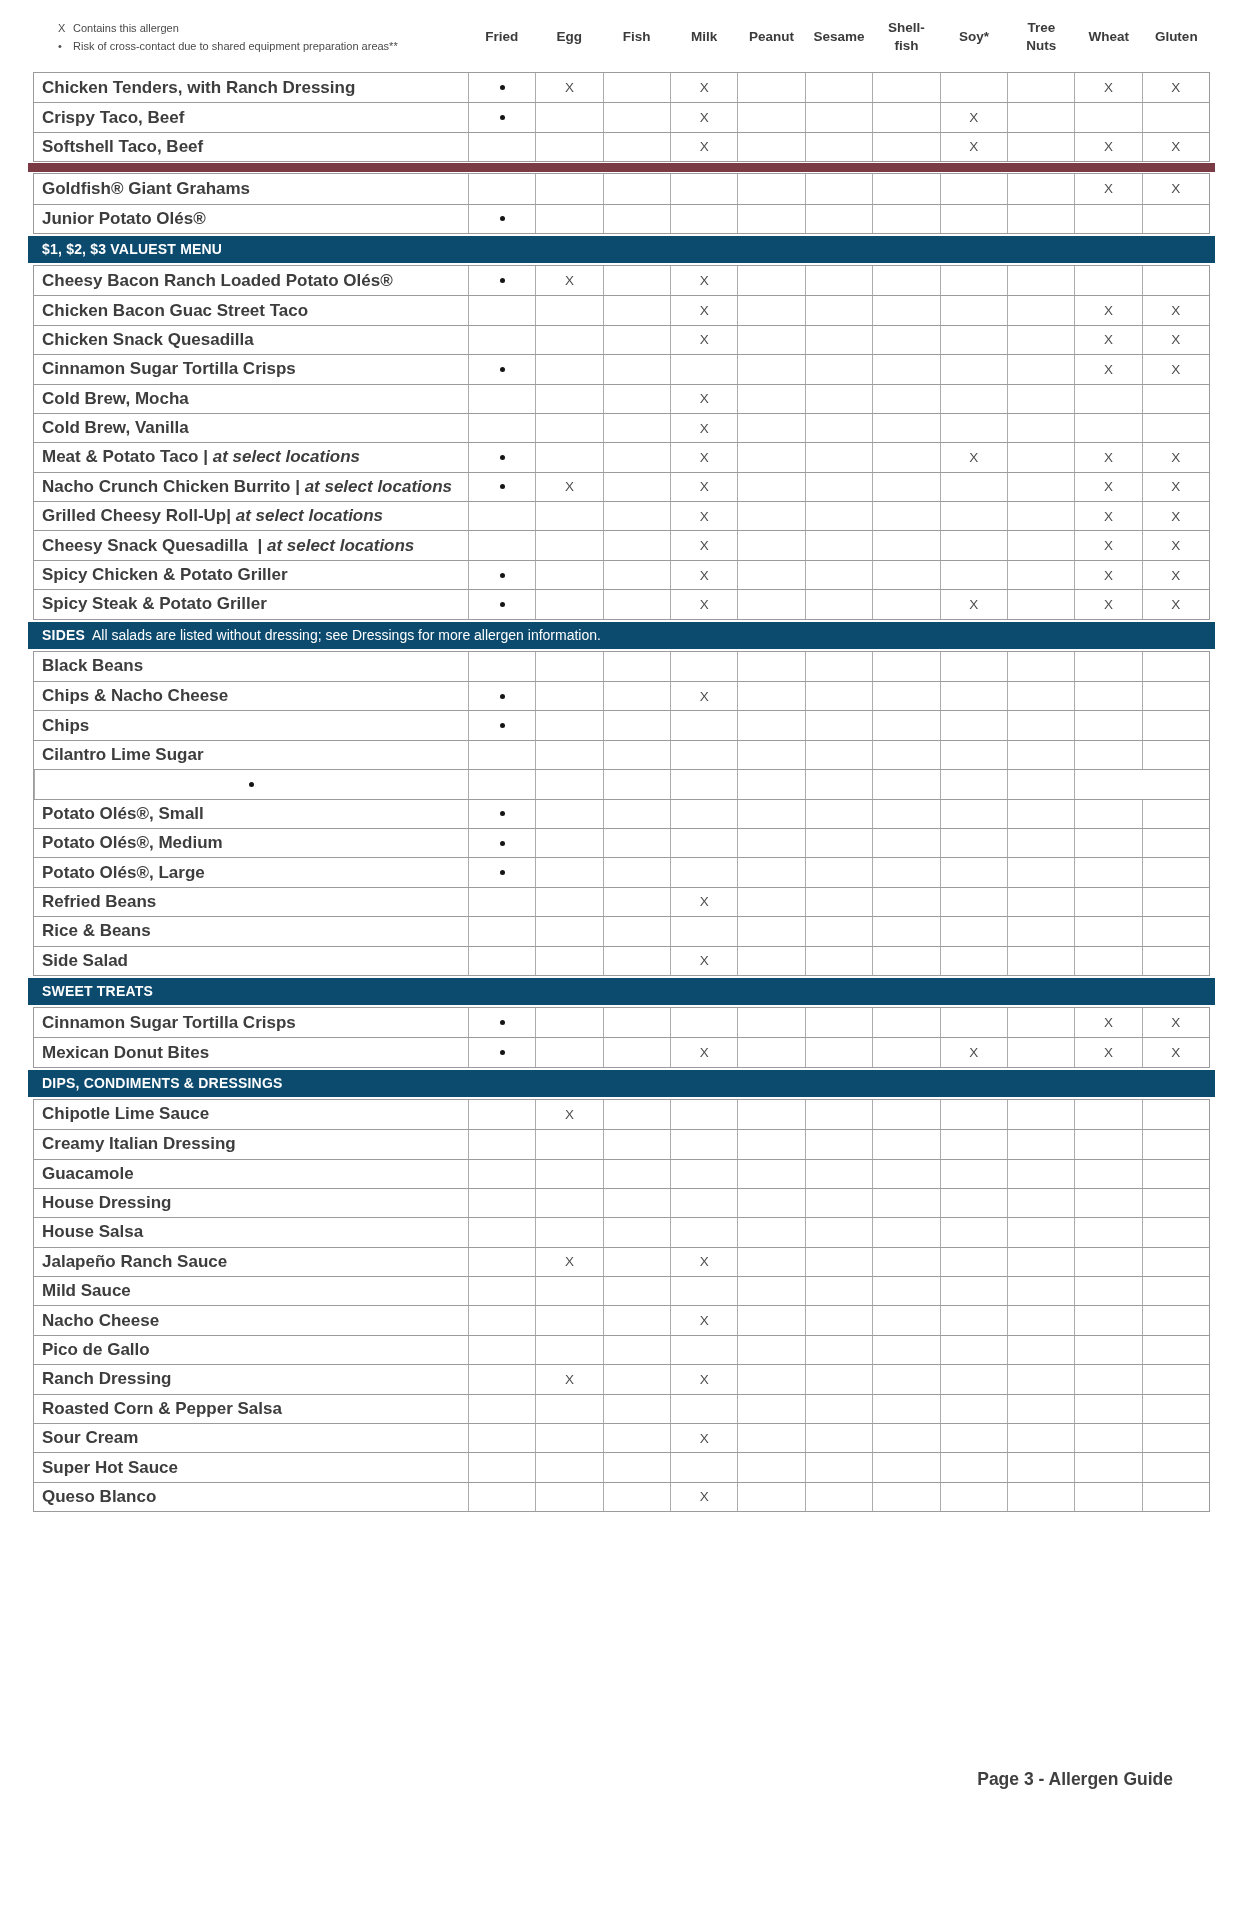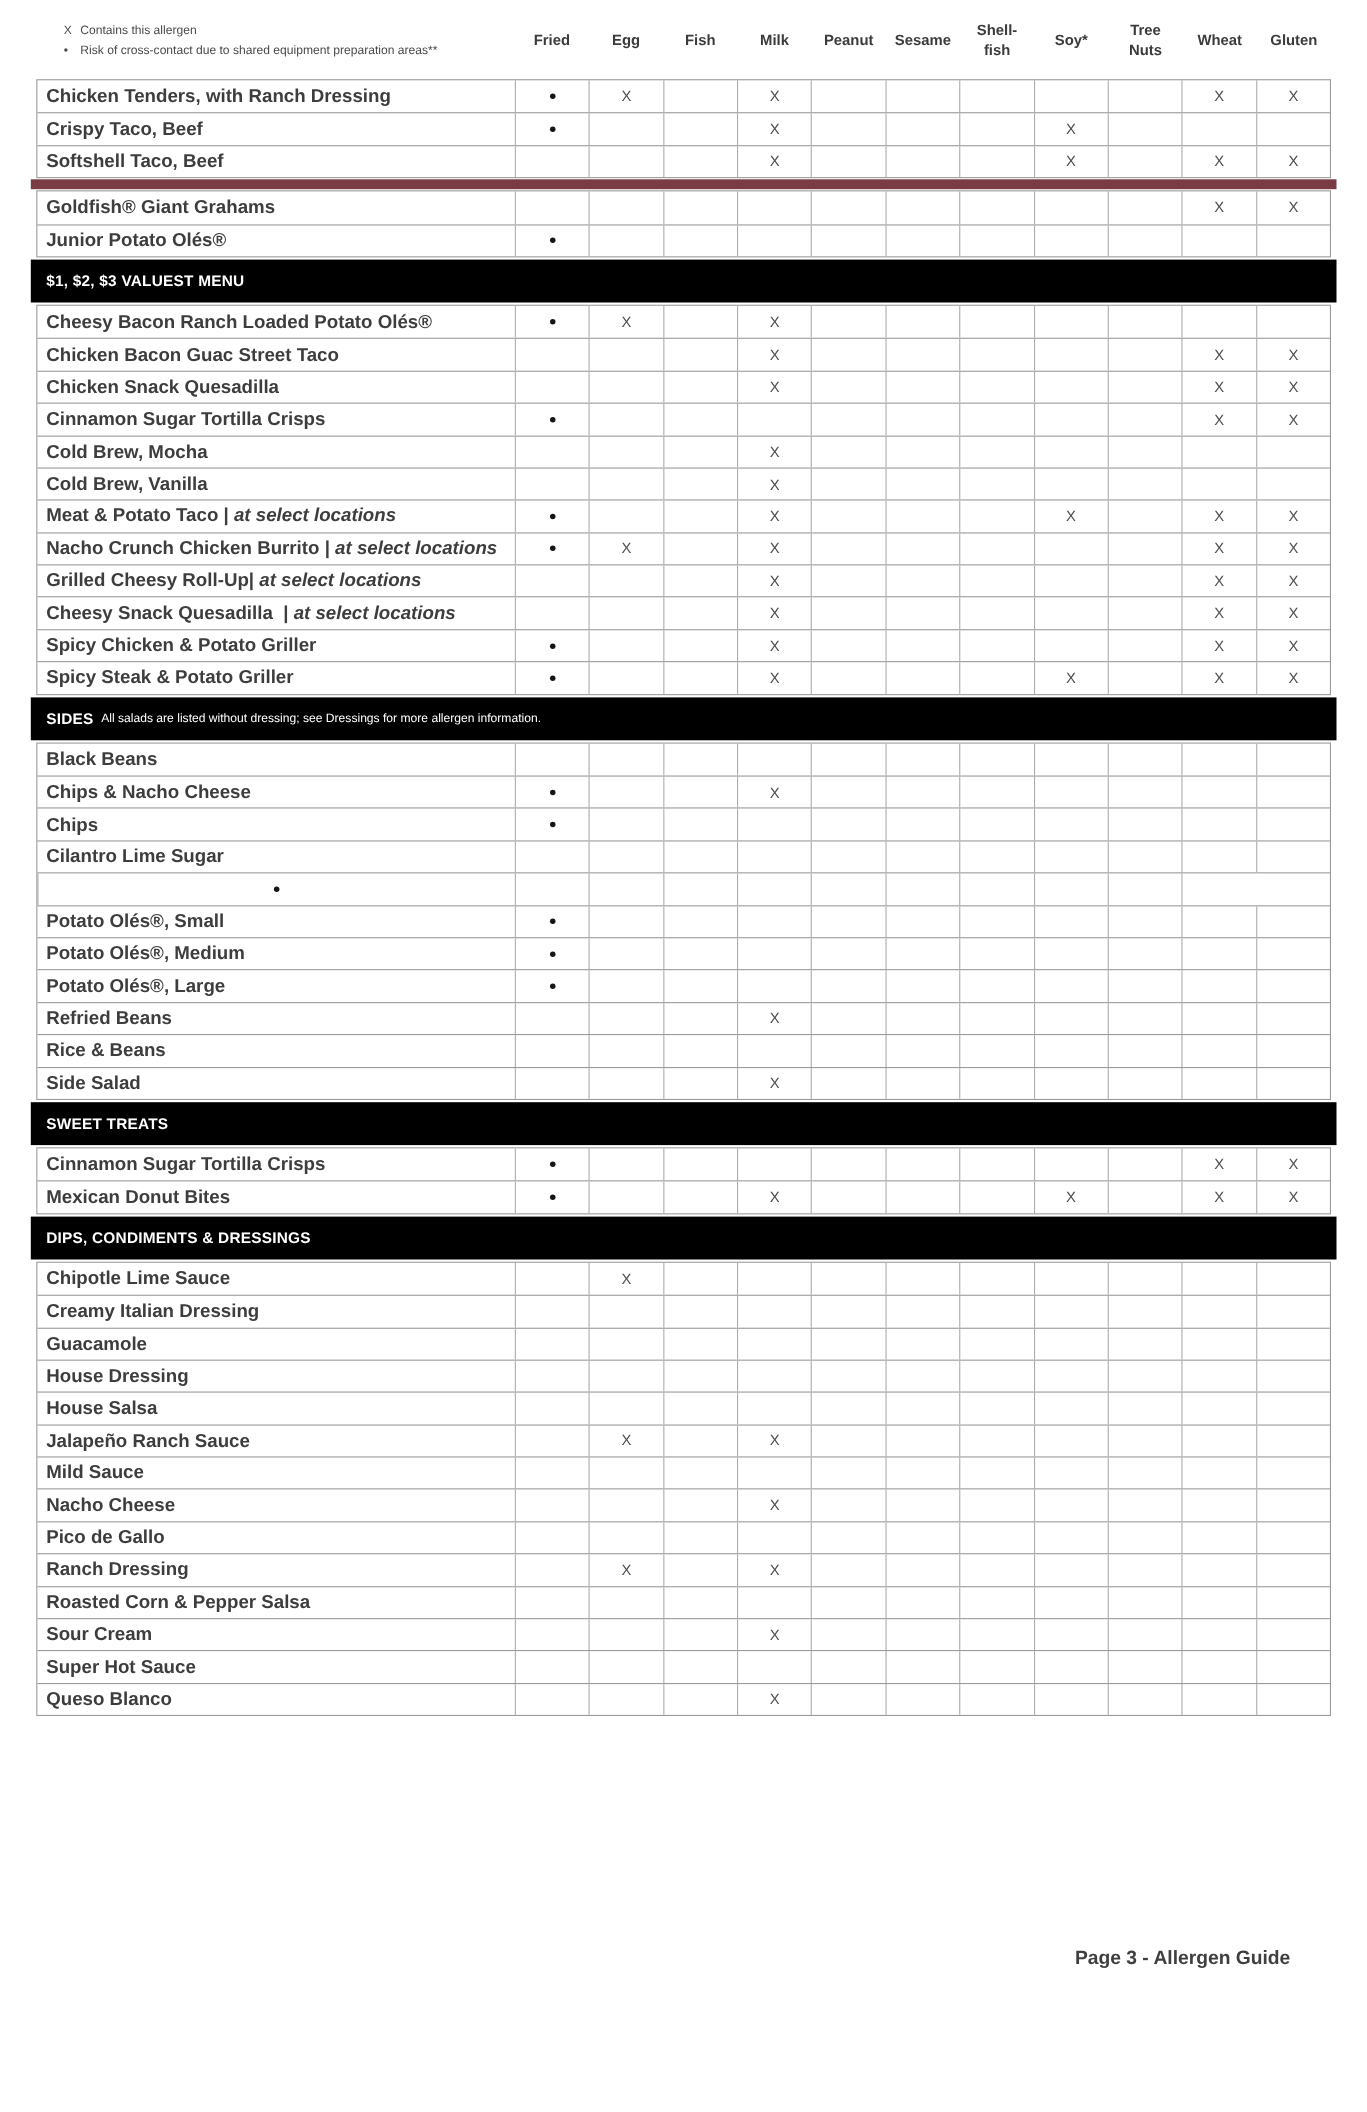--- a/index.html
+++ b/index.html
@@ -64,29 +64,29 @@
   .name-cell .note { font-style: italic; font-weight: bold; }
   .dot {
     display: inline-block;
     width: 5px; height: 5px;
     border-radius: 50%;
     background: #151515;
   }
 
   .section-bar {
     margin: 2px -5px;
-    height: 39px;
-    background: #000000;
+    height: 27px;
+    background: #0c4a6e;
     color: #ffffff;
     display: flex; align-items: center;
     padding-left: 14px;
     overflow: hidden;
   }
   .section-bar .sec-label { font-weight: bold; font-size: 14px; letter-spacing: 0.2px; white-space: pre; }
-  .section-bar .sec-desc { font-weight: normal; font-size: 11px; margin-left: 7px; white-space: pre; }
+  .section-bar .sec-desc { font-weight: normal; font-size: 14px; margin-left: 7px; white-space: pre; }
   .divider-bar {
     margin: 1px -5px;
     height: 9px;
     background: #7b3b45;
   }
 
   
   .footer {
     position: absolute;
     top: 1769px;

